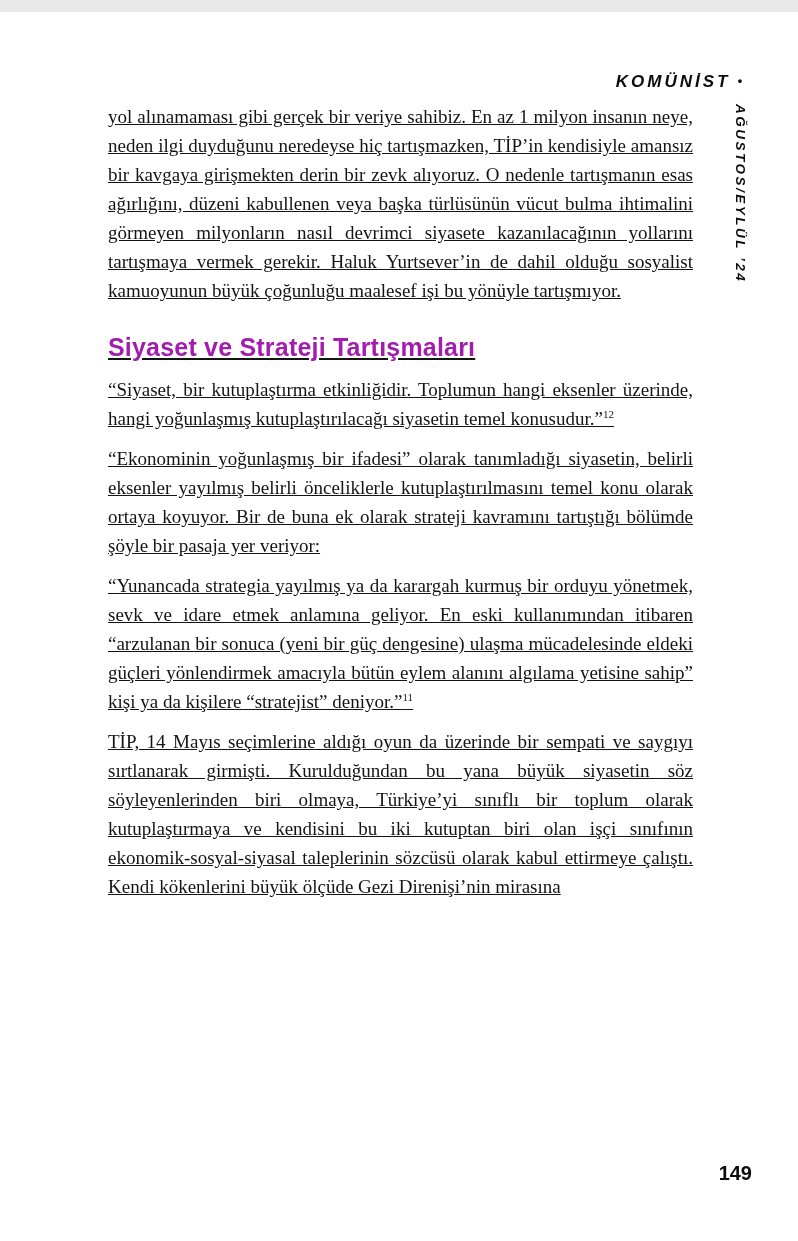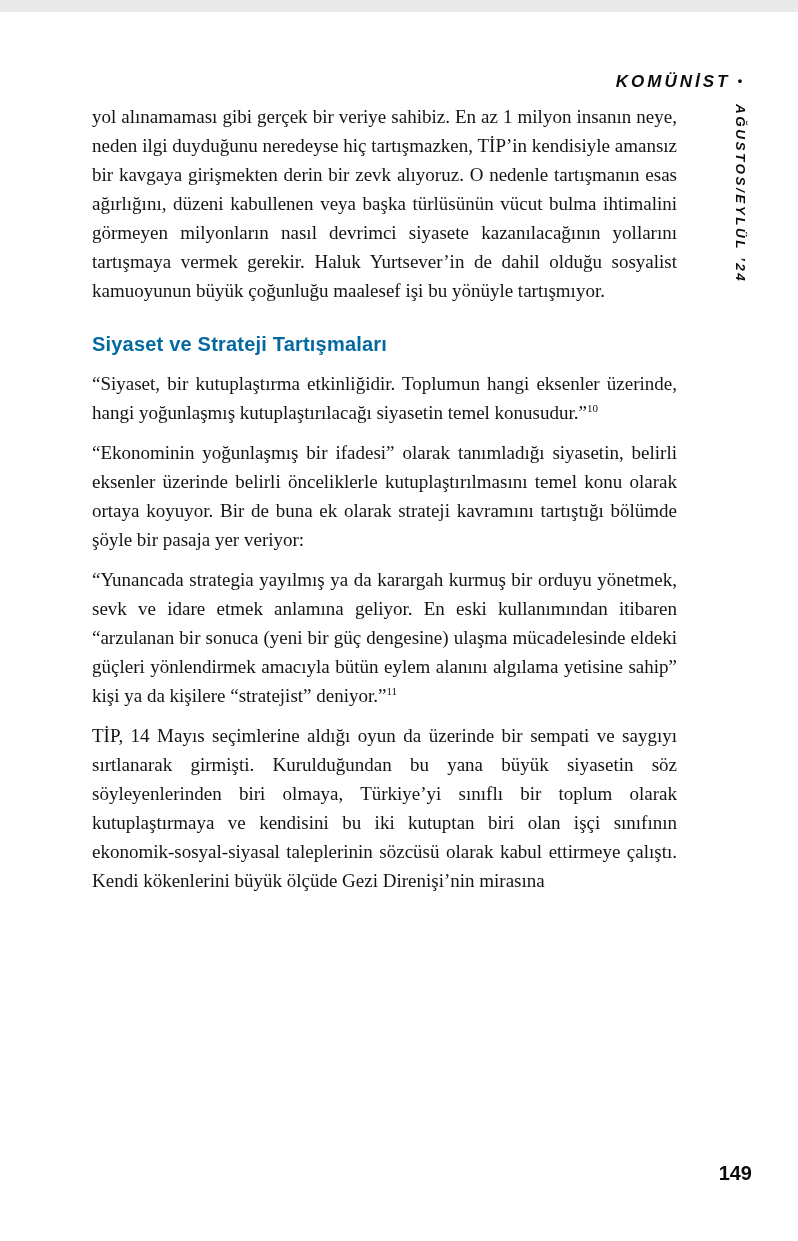--- a/index.html
+++ b/index.html
@@ -43,40 +43,41 @@
     font-family: "Liberation Sans", sans-serif;
     font-weight: bold;
     font-style: italic;
     font-size: 13.5px;
     letter-spacing: 2.5px;
     color: #0c0c0c;
     white-space: nowrap;
   }
   .article {
     position: absolute;
-    left: 92px;
+    left: 108px;
     top: 90px;
     width: 585px;
     font-family: "Liberation Serif", "DejaVu Serif", serif;
     font-size: 19px;
     line-height: 29px;
     text-align: justify;
     color: #141414;
+    text-decoration: underline;
   }
   .article p {
     margin: 0 0 11px 0;
   }
   .article h2 {
     font-family: "Liberation Sans", sans-serif;
-    font-size: 20px;
+    font-size: 25px;
     font-weight: bold;
     line-height: 1.2;
     text-align: left;
     letter-spacing: 0.2px;
-    color: #0369a1;
+    color: #a21caf;
     margin: 27px 0 13px 0;
   }
   .article sup {
     font-size: 11px;
     line-height: 0;
     vertical-align: 7px;
     letter-spacing: 0;
   }
   .page-number {
     position: absolute;
@@ -110,25 +111,25 @@
   <div class="article">
 
     <p>
       <span>yol alınamaması gibi gerçek bir veriye sahibiz. En az 1 milyon insanın neye, neden ilgi duyduğunu neredeyse hiç tartışmazken, TİP’in kendisiyle amansız bir kavgaya girişmekten derin bir zevk alıyoruz. O nedenle tartışmanın esas ağırlığını, düzeni kabullenen veya başka türlüsünün vücut bulma ihtimalini görmeyen milyonların nasıl devrimci siyasete kazanılacağının yollarını tartışmaya vermek gerekir. Haluk Yurtsever’in de dahil olduğu sosyalist kamuoyunun büyük çoğunluğu maalesef işi bu yönüyle tartışmıyor.</span>
     </p>
 
     <h2>Siyaset ve Strateji Tartışmaları</h2>
 
 
     <p>
-      <span>“Siyaset, bir kutuplaştırma etkinliğidir. Toplumun hangi eksenler üzerinde, hangi yoğunlaşmış kutuplaştırılacağı siyasetin temel konusudur.”</span><sup>10</sup>
+      <span>“Siyaset, bir kutuplaştırma etkinliğidir. Toplumun hangi eksenler üzerinde, hangi yoğunlaşmış kutuplaştırılacağı siyasetin temel konusudur.”</span><sup>12</sup>
     </p>
 
     <p>
-      <span>“Ekonominin yoğunlaşmış bir ifadesi” olarak tanımladığı siyasetin, belirli eksenler üzerinde belirli önceliklerle kutuplaştırılmasını temel konu olarak ortaya koyuyor. Bir de buna ek olarak strateji kavramını tartıştığı bölümde şöyle bir pasaja yer veriyor:</span>
+      <span>“Ekonominin yoğunlaşmış bir ifadesi” olarak tanımladığı siyasetin, belirli eksenler yayılmış belirli önceliklerle kutuplaştırılmasını temel konu olarak ortaya koyuyor. Bir de buna ek olarak strateji kavramını tartıştığı bölümde şöyle bir pasaja yer veriyor:</span>
     </p>
 
     <p>
       <span>“Yunancada strategia yayılmış ya da karargah kurmuş bir orduyu yönetmek, sevk ve idare etmek anlamına geliyor. En eski kullanımından itibaren “arzulanan bir sonuca (yeni bir güç dengesine) ulaşma mücadelesinde eldeki güçleri yönlendirmek amacıyla bütün eylem alanını algılama yetisine sahip” kişi ya da kişilere “stratejist” deniyor.”</span><sup>11</sup>
     </p>
 
 
     <p>
       <span>TİP, 14 Mayıs seçimlerine aldığı oyun da üzerinde bir sempati ve saygıyı sırtlanarak girmişti. Kurulduğundan bu yana büyük siyasetin söz söyleyenlerinden biri olmaya, Türkiye’yi sınıflı bir toplum olarak kutuplaştırmaya ve kendisini bu iki kutuptan biri olan işçi sınıfının ekonomik-sosyal-siyasal taleplerinin sözcüsü olarak kabul ettirmeye çalıştı. Kendi kökenlerini büyük ölçüde Gezi Direnişi’nin mirasına</span>
     </p>

